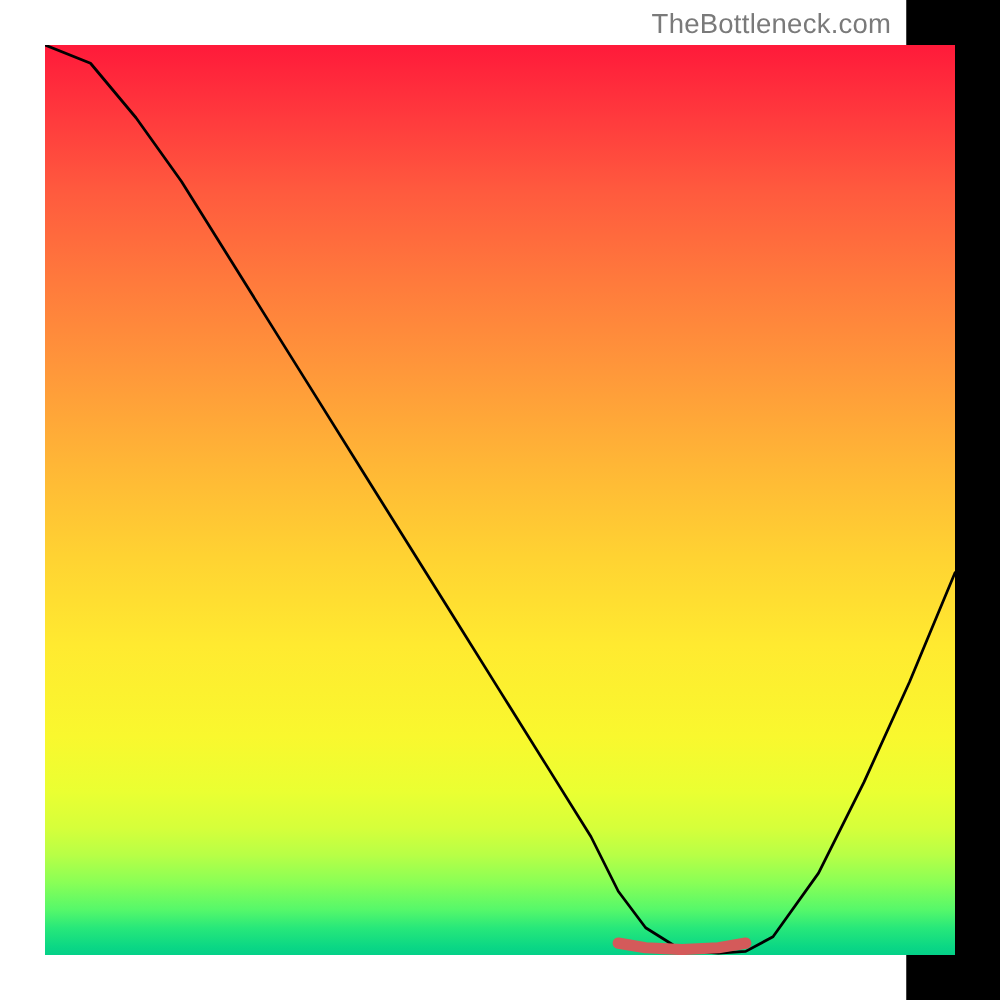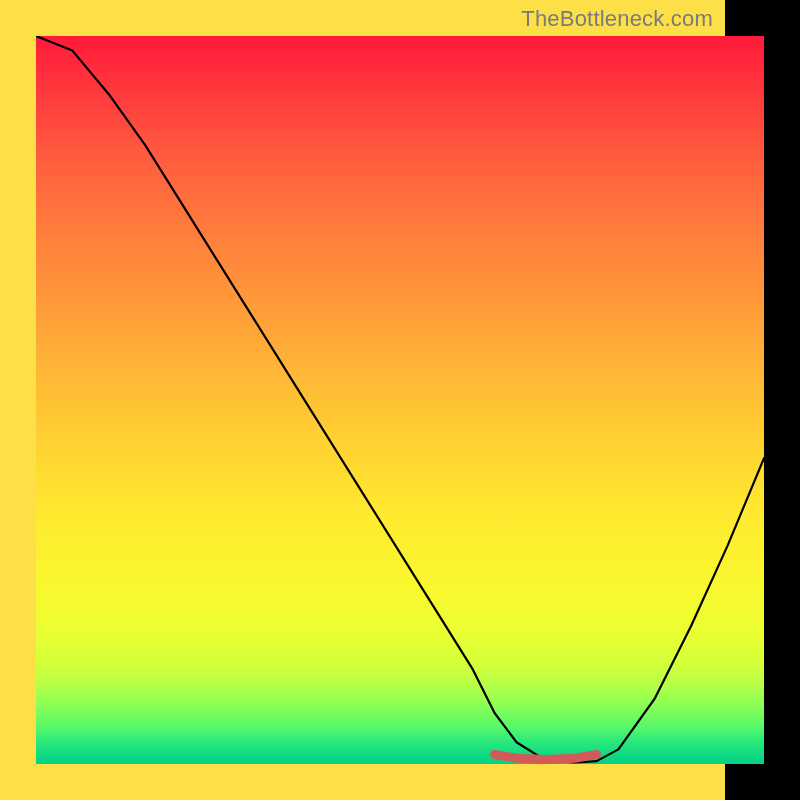--- a/index.html
+++ b/index.html
@@ -10,21 +10,21 @@
     background: #000;
     overflow: hidden;
     font-family: Arial, Helvetica, sans-serif;
   }
   .frame {
     position: absolute;
     left: 0;
     top: 0;
     width: 725px;
     height: 800px;
-    background: #fde047;
+    background: #ffffff;
   }
   .plot-area {
     position: absolute;
     left: 36px;
     top: 36px;
     width: 728px;
     height: 728px;
     overflow: hidden;
   }
   .gradient {

